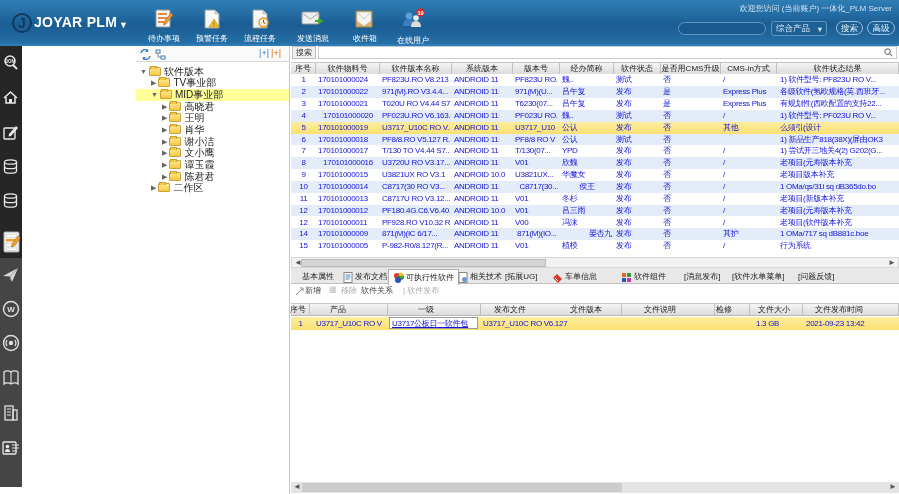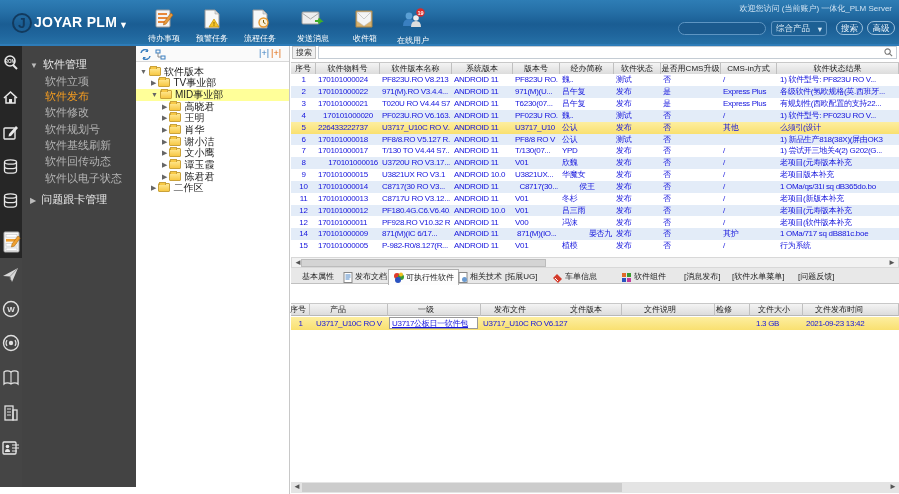--- a/index.html
+++ b/index.html
@@ -201,31 +201,20 @@
           <rect x="3" y="2" width="8" height="14" fill="none" stroke="#e0e0e0" stroke-width="1.3"></rect>
           <rect x="11" y="6" width="4" height="10" fill="none" stroke="#e0e0e0" stroke-width="1.3"></rect>
           <path d="M5 5 h4 M5 8 h4 M5 11 h4" stroke="#e0e0e0" stroke-width="1"></path>
         </svg></div>
 <div class="si" style="top:394px"><svg width="19" height="17" viewBox="0 0 19 17">
           <rect x="1" y="2" width="13" height="12" rx="1" fill="none" stroke="#e8e8e8" stroke-width="1.3"></rect>
           <circle cx="5.5" cy="6.5" r="1.8" fill="#e8e8e8"></circle>
           <path d="M3 12 q0 -3 2.5 -3 q2.5 0 2.5 3 z" fill="#e8e8e8"></path>
           <path d="M10 5 h7 M10 8 h7 M10 11 h5" stroke="#e8e8e8" stroke-width="1.2"></path>
         </svg></div>
-</div>
-  <div class="menu">
-<div class="mh" style="top:11px"><span class="marr">▼</span>软件管理</div>
-<div class="mi" style="top:28px">软件立项</div>
-<div class="mi or" style="top:43px">软件发布</div>
-<div class="mi" style="top:59px">软件修改</div>
-<div class="mi" style="top:76px">软件规划号</div>
-<div class="mi" style="top:92px">软件基线刷新</div>
-<div class="mi" style="top:108px">软件回传动态</div>
-<div class="mi" style="top:125px">软件以电子状态</div>
-<div class="mh" style="top:146px"><span class="marr">▶</span>问题跟卡管理</div>
 </div>
 
   <div class="tree">
     <div class="ttool">
       <svg style="position:absolute;left:4px;top:3px" width="11" height="11" viewBox="0 0 11 11">
           <path d="M1 4 a4 4 0 0 1 7 -2 M10 7 a4 4 0 0 1 -7 2" fill="none" stroke="#3a7fc0" stroke-width="1.5"></path>
           <path d="M8 0 v3 h-3 M3 11 v-3 h3" fill="#3a7fc0"></path>
         </svg>
       <svg style="position:absolute;left:19px;top:3px" width="11" height="11" viewBox="0 0 11 11">
           <rect x="1" y="1" width="4" height="3" fill="none" stroke="#3a7fc0"></rect>
@@ -314,21 +303,21 @@
           <div class="c" style="left:161px;width:59px;text-align:left;padding-left:2px">ANDROID 11</div>
           <div class="c" style="left:222px;width:45px;text-align:left;padding-left:2px">PF023U RO...</div>
           <div class="c" style="left:269px;width:52px;text-align:left;padding-left:2px">魏..</div>
           <div class="c" style="left:323px;width:45px;text-align:left;padding-left:2px">测试</div>
           <div class="c" style="left:370px;width:58px;text-align:left;padding-left:2px">否</div>
           <div class="c" style="left:430px;width:54px;text-align:left;padding-left:2px">/</div>
           <div class="c" style="left:486px;width:119px;text-align:left;padding-left:3px">1) 软件型号: PF023U RO V...</div>
         </div>
 <div class="tr" style="top:75.7px;height:11.85px;background:linear-gradient(#fdeea0,#f9e070)">
           <div class="c" style="left:0px;width:23px;text-align:center;padding-left:2px">5</div>
-          <div class="c" style="left:25px;width:62px;text-align:left;padding-left:2px">226433222737</div>
+          <div class="c" style="left:25px;width:62px;text-align:left;padding-left:2px">170101000019</div>
           <div class="c" style="left:89px;width:70px;text-align:left;padding-left:2px">U3717_U10C RO V...</div>
           <div class="c" style="left:161px;width:59px;text-align:left;padding-left:2px">ANDROID 11</div>
           <div class="c" style="left:222px;width:45px;text-align:left;padding-left:2px">U3717_U10</div>
           <div class="c" style="left:269px;width:52px;text-align:left;padding-left:2px">公认</div>
           <div class="c" style="left:323px;width:45px;text-align:left;padding-left:2px">发布</div>
           <div class="c" style="left:370px;width:58px;text-align:left;padding-left:2px">否</div>
           <div class="c" style="left:430px;width:54px;text-align:left;padding-left:2px">其他</div>
           <div class="c" style="left:486px;width:119px;text-align:left;padding-left:3px">么须引(设计</div>
         </div>
 <div class="tr" style="top:87.55px;height:11.85px;background:#e3ecf8">
@@ -350,21 +339,21 @@
           <div class="c" style="left:161px;width:59px;text-align:left;padding-left:2px">ANDROID 11</div>
           <div class="c" style="left:222px;width:45px;text-align:left;padding-left:2px">T/130(07...</div>
           <div class="c" style="left:269px;width:52px;text-align:left;padding-left:2px">YPD</div>
           <div class="c" style="left:323px;width:45px;text-align:left;padding-left:2px">发布</div>
           <div class="c" style="left:370px;width:58px;text-align:left;padding-left:2px">否</div>
           <div class="c" style="left:430px;width:54px;text-align:left;padding-left:2px">/</div>
           <div class="c" style="left:486px;width:119px;text-align:left;padding-left:3px">1) 尝试开三地关4(2) G202(G...</div>
         </div>
 <div class="tr" style="top:111.25px;height:11.85px;background:#e3ecf8">
           <div class="c" style="left:0px;width:23px;text-align:center;padding-left:2px">8</div>
-          <div class="c" style="left:25px;width:62px;text-align:right;padding-left:2px">170101000016</div>
+          <div class="c" style="left:25px;width:62px;text-align:center;padding-left:2px">170101000016</div>
           <div class="c" style="left:89px;width:70px;text-align:left;padding-left:2px">U3720U RO V3.17...</div>
           <div class="c" style="left:161px;width:59px;text-align:left;padding-left:2px">ANDROID 11</div>
           <div class="c" style="left:222px;width:45px;text-align:left;padding-left:2px">V01</div>
           <div class="c" style="left:269px;width:52px;text-align:left;padding-left:2px">欣魏</div>
           <div class="c" style="left:323px;width:45px;text-align:left;padding-left:2px">发布</div>
           <div class="c" style="left:370px;width:58px;text-align:left;padding-left:2px">否</div>
           <div class="c" style="left:430px;width:54px;text-align:left;padding-left:2px">/</div>
           <div class="c" style="left:486px;width:119px;text-align:left;padding-left:3px">老项目(元寿版本补充</div>
         </div>
 <div class="tr" style="top:123.1px;height:11.85px;background:#fff">
@@ -482,20 +471,30 @@
         <div class="tab" style="left:330px"><svg width="11" height="11" viewBox="0 0 11 11" style="margin-right:2px">
             <rect x="1" y="1" width="4" height="4" fill="#e06a2a"></rect>
             <rect x="6" y="1" width="4" height="4" fill="#3a9a30"></rect>
             <rect x="1" y="6" width="4" height="4" fill="#2a52c0"></rect>
             <rect x="6" y="6" width="4" height="4" fill="#c03a9a"></rect>
           </svg>软件组件</div>
         <div class="tab" style="left:393px">[消息发布]</div>
         <div class="tab" style="left:441px">[软件水单菜单]</div>
         <div class="tab" style="left:507px">[问题反馈]</div>
       </div>
+    <div class="btool">
+      <svg style="position:absolute;left:3px;top:2px" width="10" height="10" viewBox="0 0 10 10">
+          <path d="M2 8 L8 2 M6 1 l3 0 l0 3" stroke="#888" fill="none"></path>
+        </svg>
+      <span style="position:absolute;left:14px;color:#444">新增</span>
+      <span style="position:absolute;left:38px;color:#bbb">▦</span>
+      <span style="position:absolute;left:50px;color:#aaa">移除</span>
+      <span style="position:absolute;left:70px;color:#444">软件关系</span>
+      <span style="position:absolute;left:112px;color:#aaa">| 软件发布</span>
+    </div>
     <div class="bthead">
         <div class="hc" style="left:0px;width:19px;"></div>
         <div class="hc" style="left:19px;width:78px;"></div>
         <div class="hc" style="left:97px;width:93px;"></div>
         <div class="hc" style="left:190px;width:95px;"></div>
         <div class="hc" style="left:285px;width:46px;"></div>
         <div class="hc" style="left:331px;width:93px;"></div>
         <div class="hc" style="left:424px;width:35px;"></div>
         <div class="hc" style="left:459px;width:53px;"></div>
         <div class="hc" style="left:512px;width:96px;"></div>

